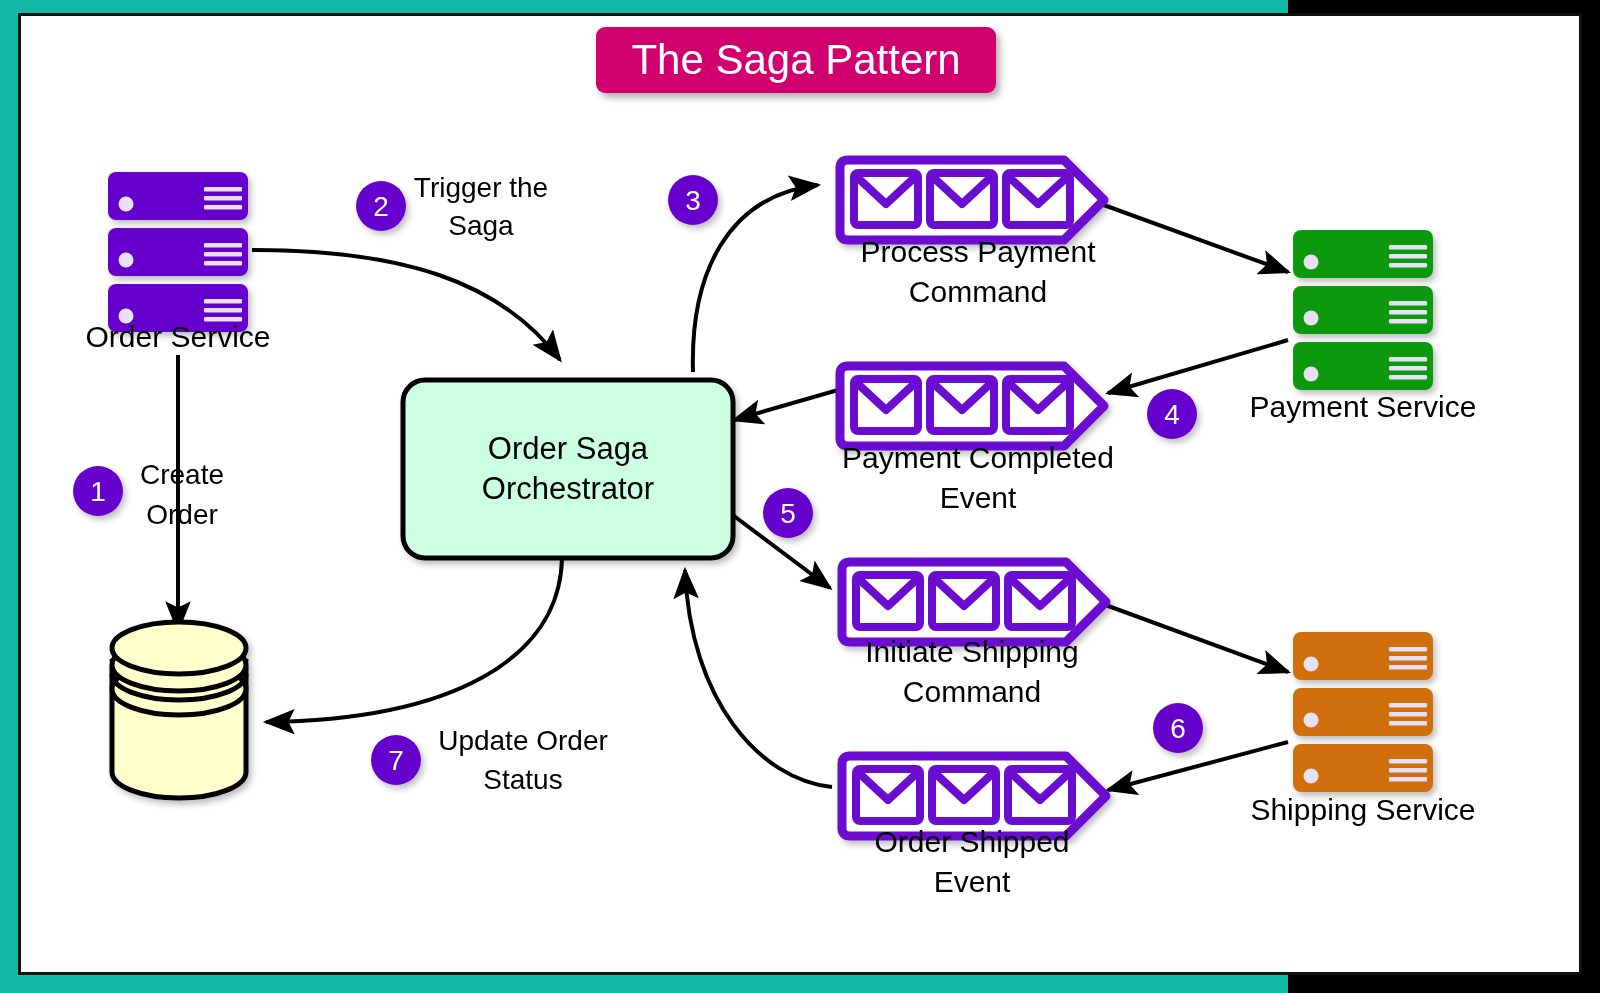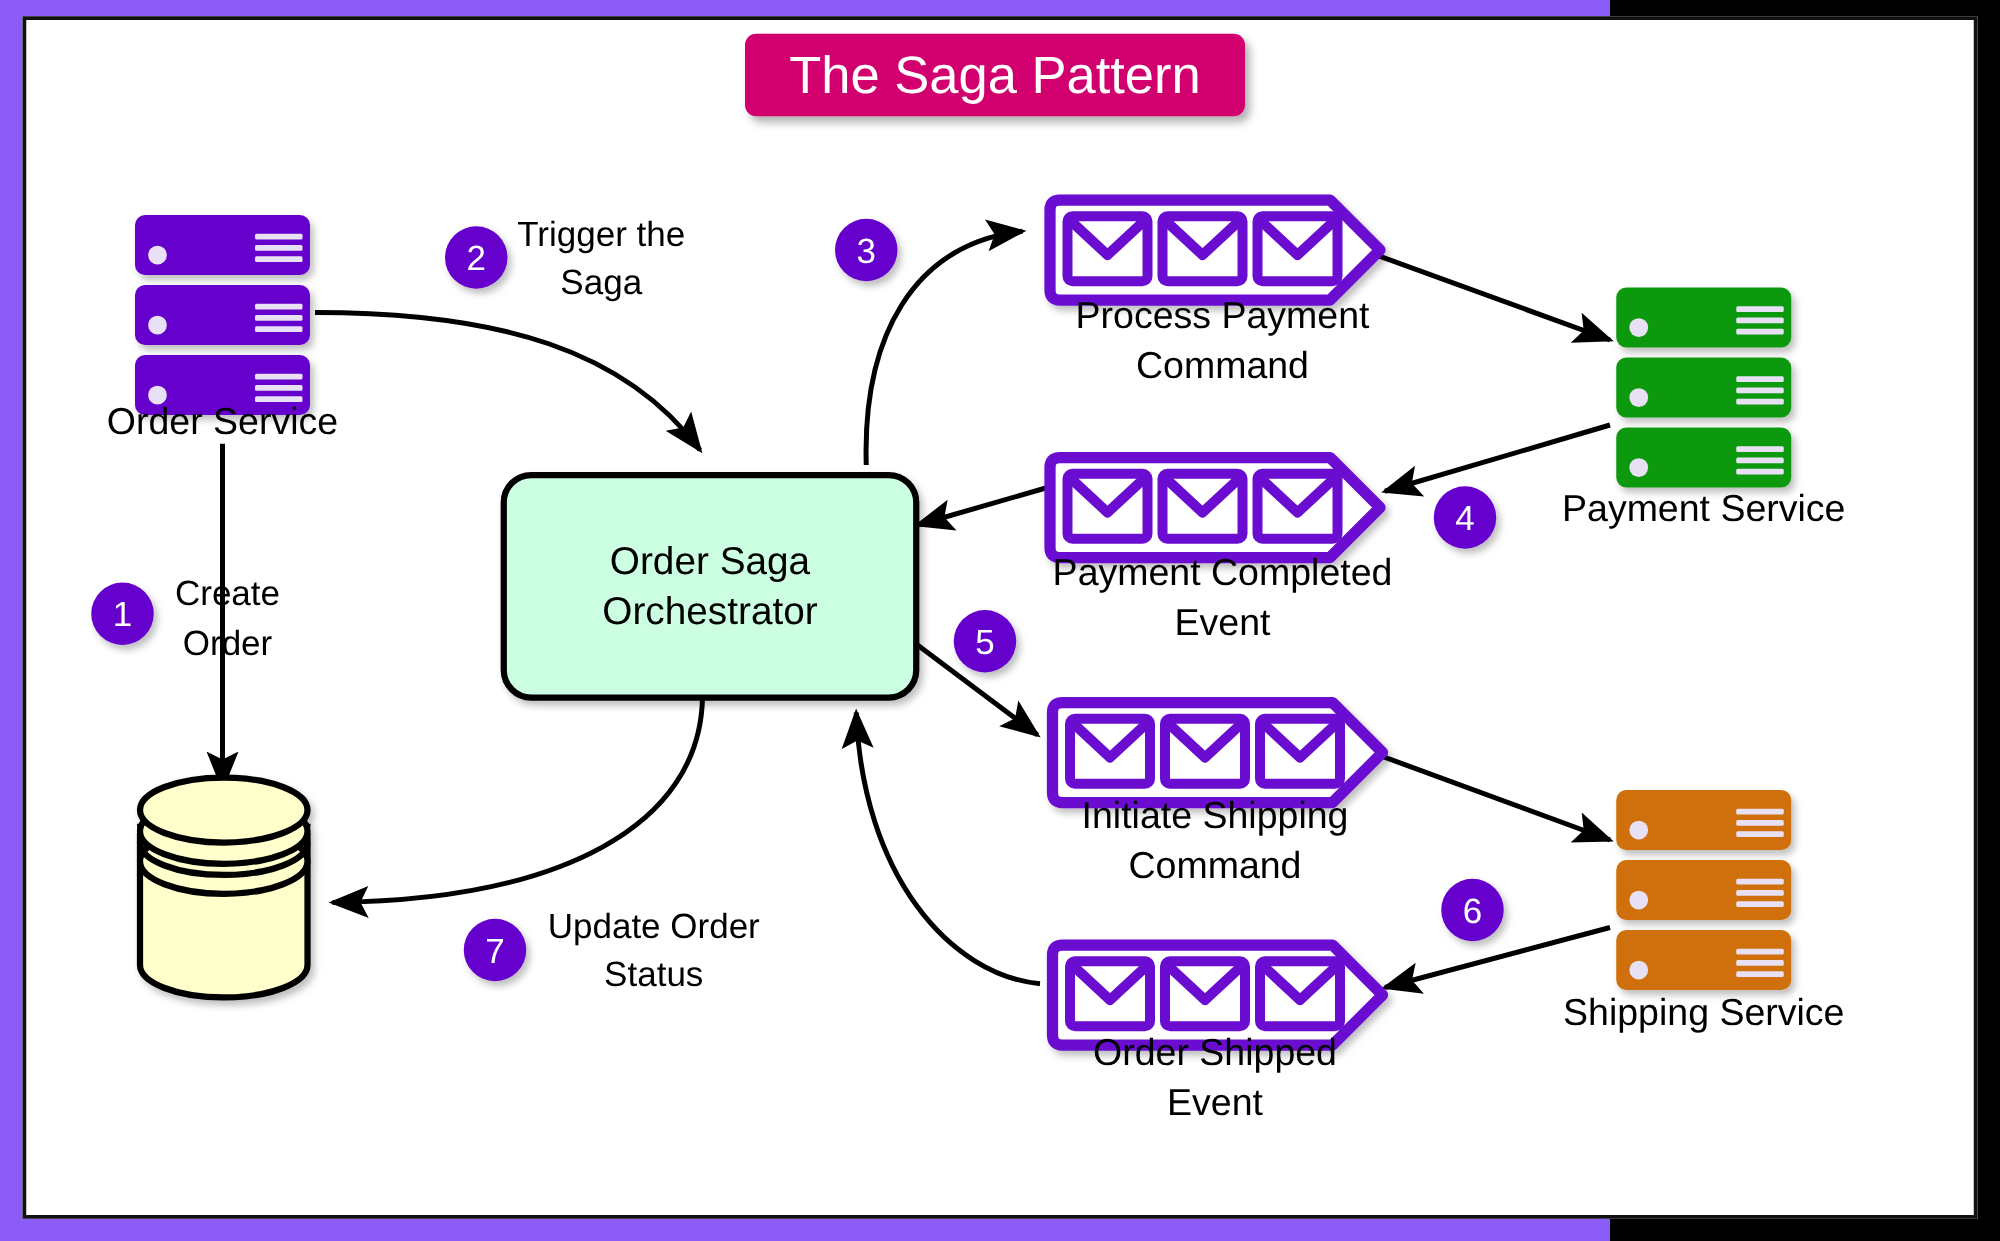--- a/index.html
+++ b/index.html
@@ -8,21 +8,21 @@
     background: #000000;
     width: 1600px;
     height: 993px;
     overflow: hidden;
     font-family: "Liberation Sans", sans-serif;
   }
   #stage {
     position: relative;
     width: 1288px;
     height: 993px;
-    background: #8b5cf6;
+    background: #14b8a6;
   }
   #canvas {
     position: absolute;
     left: 18px;
     top: 13px;
     width: 1564px;
     height: 962px;
     background: #ffffff;
     border: 3px solid #111111;
     box-sizing: border-box;

